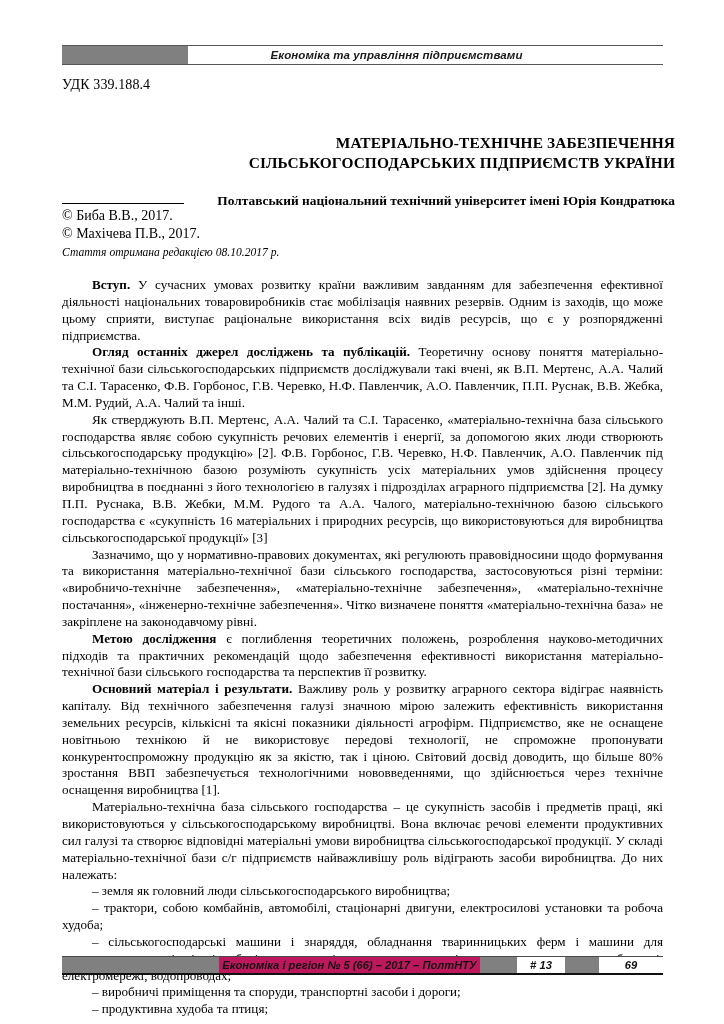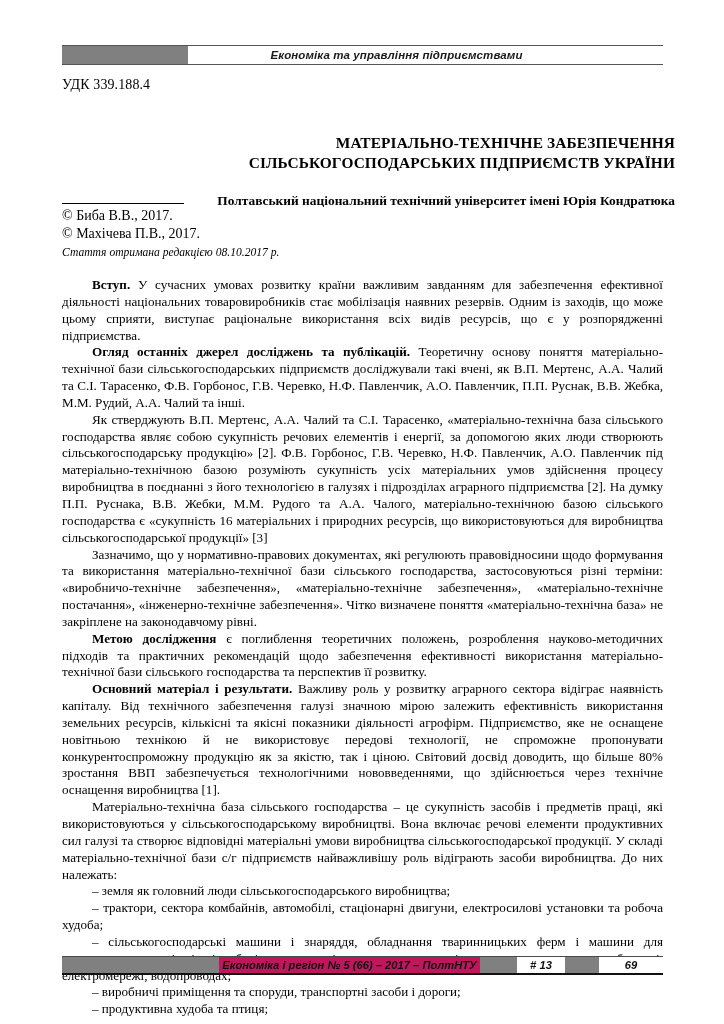--- a/index.html
+++ b/index.html
@@ -210,21 +210,21 @@
 
   <div class="body-text">
     <p><span class="lead">Вступ.</span><span> У сучасних умовах розвитку країни важливим завданням для забезпечення ефективної діяльності національних товаровиробників стає мобілізація наявних резервів. Одним із заходів, що може цьому сприяти, виступає  раціональне використання всіх видів ресурсів, що є у розпорядженні підприємства.</span></p>
     <p><span class="lead">Огляд останніх джерел досліджень та публікацій.</span><span> Теоретичну основу поняття матеріально-технічної бази сільськогосподарських підприємств досліджували такі вчені, як В.П. Мертенс, А.А. Чалий та С.І. Тарасенко, Ф.В. Горбонос, Г.В. Черевко, Н.Ф. Павленчик, А.О. Павленчик, П.П. Руснак, В.В. Жебка, М.М. Рудий, А.А. Чалий та інші.</span></p>
     <p>Як стверджують В.П. Мертенс, А.А. Чалий та С.І. Тарасенко, «матеріально-технічна база сільського господарства являє собою сукупність речових елементів і енергії, за допомогою яких люди створюють сільськогосподарську продукцію» [2]. Ф.В. Горбонос, Г.В. Черевко, Н.Ф. Павленчик, А.О. Павленчик під матеріально-технічною базою розуміють сукупність усіх матеріальних умов здійснення процесу виробництва в поєднанні з його технологією в галузях і підрозділах аграрного підприємства [2]. На думку П.П. Руснака, В.В. Жебки, М.М. Рудого та А.А. Чалого, матеріально-технічною базою сільського господарства є «сукупність 16 матеріальних і природних ресурсів, що використовуються для виробництва сільськогосподарської продукції» [3]</p>
     <p>Зазначимо, що у нормативно-правових документах, які регулюють правовідносини щодо формування та використання матеріально-технічної бази сільського господарства, застосовуються різні терміни: «виробничо-технічне забезпечення», «матеріально-технічне забезпечення», «матеріально-технічне постачання», «інженерно-технічне забезпечення». Чітко визначене поняття «матеріально-технічна база» не закріплене на законодавчому рівні.</p>
     <p><span class="lead">Метою дослідження</span><span> є поглиблення теоретичних положень, розроблення науково-методичних підходів та практичних рекомендацій щодо забезпечення ефективності використання матеріально-технічної бази сільського господарства та перспектив її розвитку.</span></p>
     <p><span class="lead">Основний матеріал і результати.</span><span> Важливу роль у розвитку аграрного сектора відіграє наявність капіталу. Від технічного забезпечення галузі значною мірою залежить ефективність використання земельних ресурсів, кількісні та якісні показники діяльності агрофірм. Підприємство, яке не оснащене новітньою технікою й не використовує передові технології, не спроможне пропонувати конкурентоспроможну продукцію як за якістю, так і ціною. Світовий досвід доводить, що більше 80% зростання ВВП забезпечується технологічними нововведеннями, що здійснюється через технічне оснащення виробництва [1].</span></p>
     <p>Матеріально-технічна база сільського господарства – це сукупність засобів і предметів праці, які використовуються у сільськогосподарському виробництві. Вона включає речові елементи продуктивних сил галузі та створює відповідні матеріальні умови виробництва сільськогосподарської продукції. У складі матеріально-технічної бази с/г підприємств найважливішу роль відіграють засоби виробництва. До них належать:</p>
     <p class="dash-item">– земля як головний люди сільськогосподарського виробництва;</p>
-    <p class="dash-item">– трактори, сектора комбайнів, автомобілі, стаціонарні двигуни, електросилові установки та робоча худоба;</p>
+    <p class="dash-item">– трактори, собою комбайнів, автомобілі, стаціонарні двигуни, електросилові установки та робоча худоба;</p>
     <p class="dash-item">– сільськогосподарські машини і знаряддя, обладнання тваринницьких ферм і машини для приготування кормів, інші робочі машини, які застосовуються в сільськогосподарському виробництві, електромережі, водопроводах;</p>
     <p class="dash-item">– виробничі приміщення та споруди, транспортні засоби і дороги;</p>
     <p class="dash-item">– продуктивна худоба та птиця;</p>
   </div>
 
   <div class="running-foot">
     <div class="rf-gray-wide"></div>
     <div class="rf-journal">Економіка і регіон № 5 (66) – 2017 – ПолтНТУ</div>
     <div class="rf-gray-sm"></div>
     <div class="rf-issue"># 13</div>

